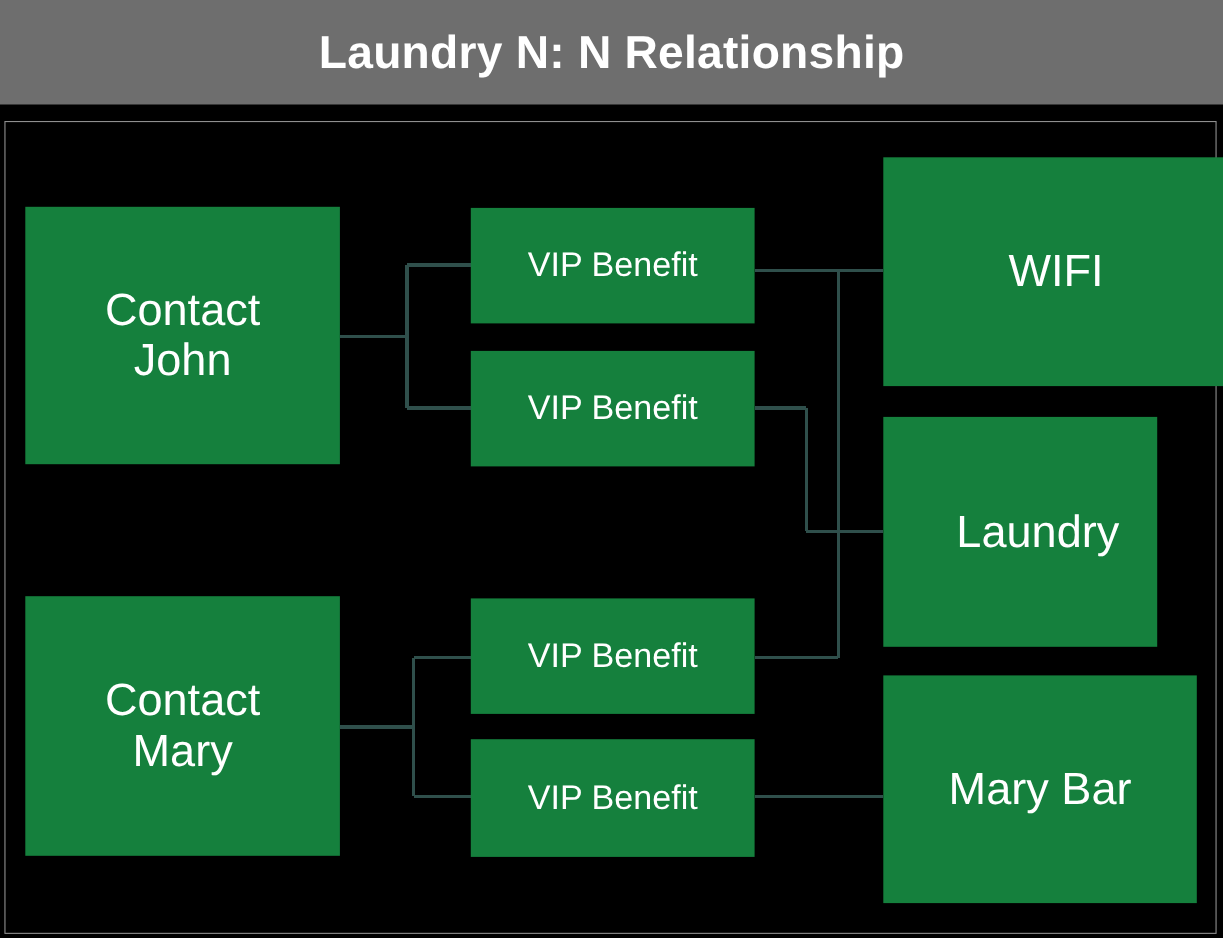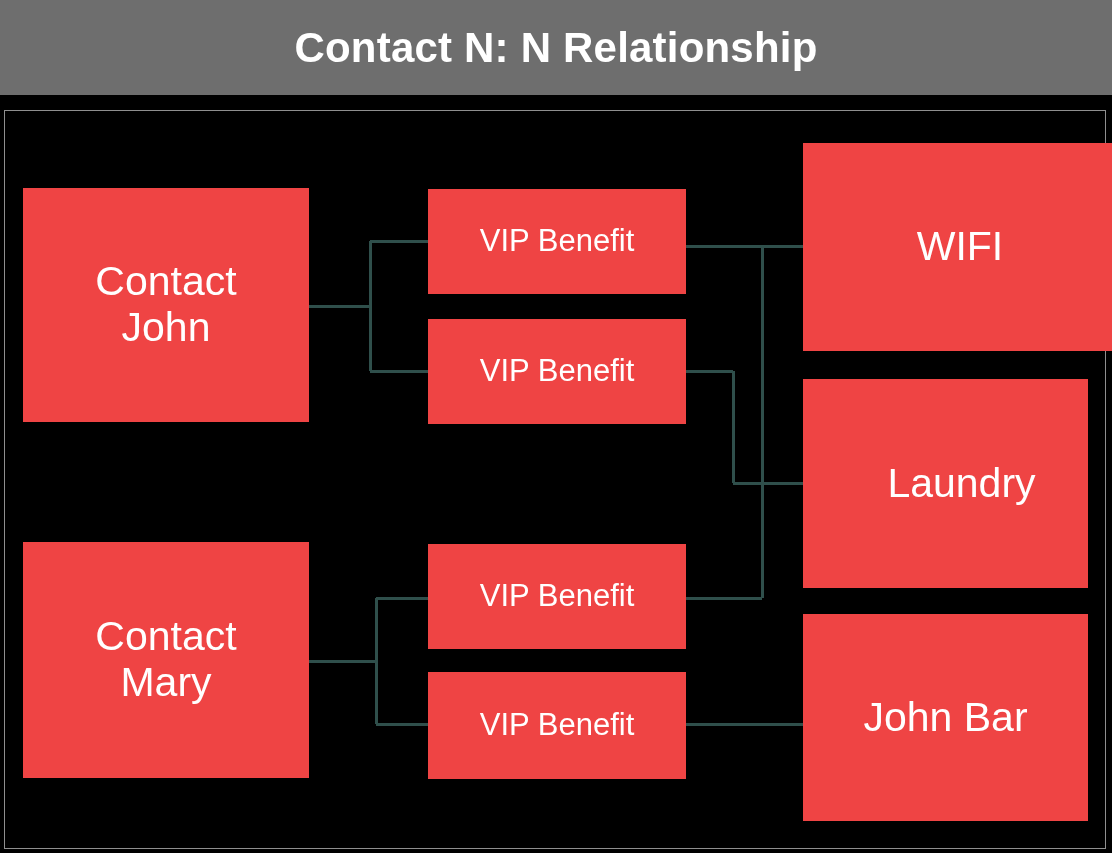--- a/index.html
+++ b/index.html
@@ -50,21 +50,21 @@
     width: 1102px;
     height: 739px;
     box-sizing: border-box;
     border: 1px solid #8f8f8f;
     background: #000000;
   }
 
   
   .node {
     position: absolute;
-    background: #ef4444;
+    background: #15803d;
     display: flex;
     align-items: center;
     justify-content: center;
     text-align: center;
     color: #ffffff;
     box-sizing: border-box;
   }
   .node .node-label {
     display: block;
     line-height: 1.12;
@@ -79,40 +79,40 @@
   #node-contact-mary { left: 18px;  top: 431px; width: 286px; height: 236px; }
 
   
   #node-vip-1 { left: 423px; top: 78px;  width: 258px; height: 105px; }
   #node-vip-2 { left: 423px; top: 208px; width: 258px; height: 105px; }
   #node-vip-3 { left: 423px; top: 433px; width: 258px; height: 105px; }
   #node-vip-4 { left: 423px; top: 561px; width: 258px; height: 107px; }
 
   
   #node-wifi     { left: 798px; top: 32px;  width: 314px; height: 208px; }
-  #node-laundry  { left: 798px; top: 268px; width: 285px; height: 209px; padding-left: 32px; }
+  #node-laundry  { left: 798px; top: 268px; width: 249px; height: 209px; padding-left: 32px; }
   #node-minibar  { left: 798px; top: 503px; width: 285px; height: 207px; }
 
   
   #connectors {
     position: absolute;
     left: 0;
     top: 0;
     width: 1102px;
     height: 739px;
     pointer-events: none;
   }
 </style>
 </head>
 <body>
 
 <div id="stage">
 
   <div id="titlebar">
-    <span class="title-text">Contact N: N Relationship</span>
+    <span class="title-text">Laundry N: N Relationship</span>
   </div>
 
   <div id="canvas">
 
     <svg id="connectors" viewBox="0 0 1102 739">
       <g stroke="#2f4f4b" stroke-width="3" fill="none" shape-rendering="crispEdges">
 
         <path d="M304 195 L365 195"></path>
         <path d="M365 130 L365 260"></path>
         <path d="M365 130 L423 130"></path>
@@ -165,17 +165,17 @@
 
     <div class="node big" id="node-wifi">
       <span class="node-label">WIFI</span>
     </div>
 
     <div class="node big" id="node-laundry">
       <span class="node-label">Laundry</span>
     </div>
 
     <div class="node big" id="node-minibar">
-      <span class="node-label">John Bar</span>
+      <span class="node-label">Mary Bar</span>
     </div>
 
   </div>
 </div>
 
 </body></html>

